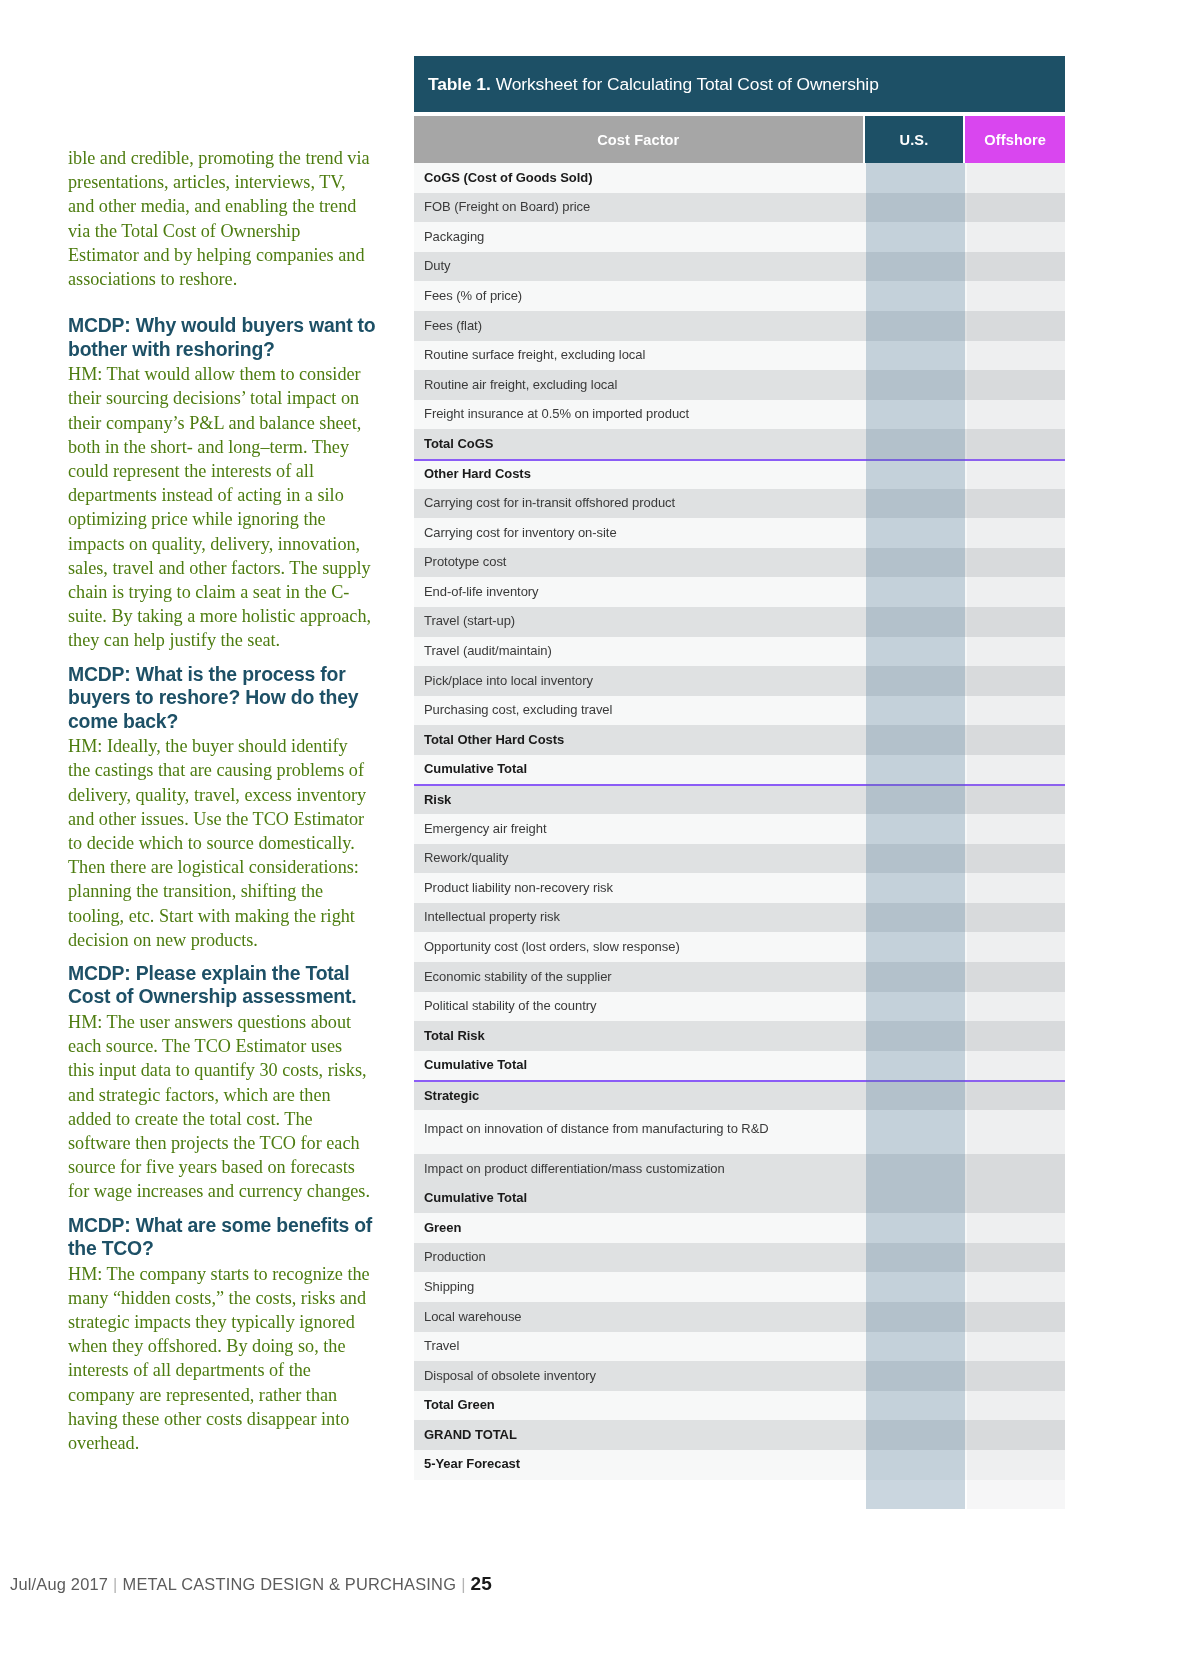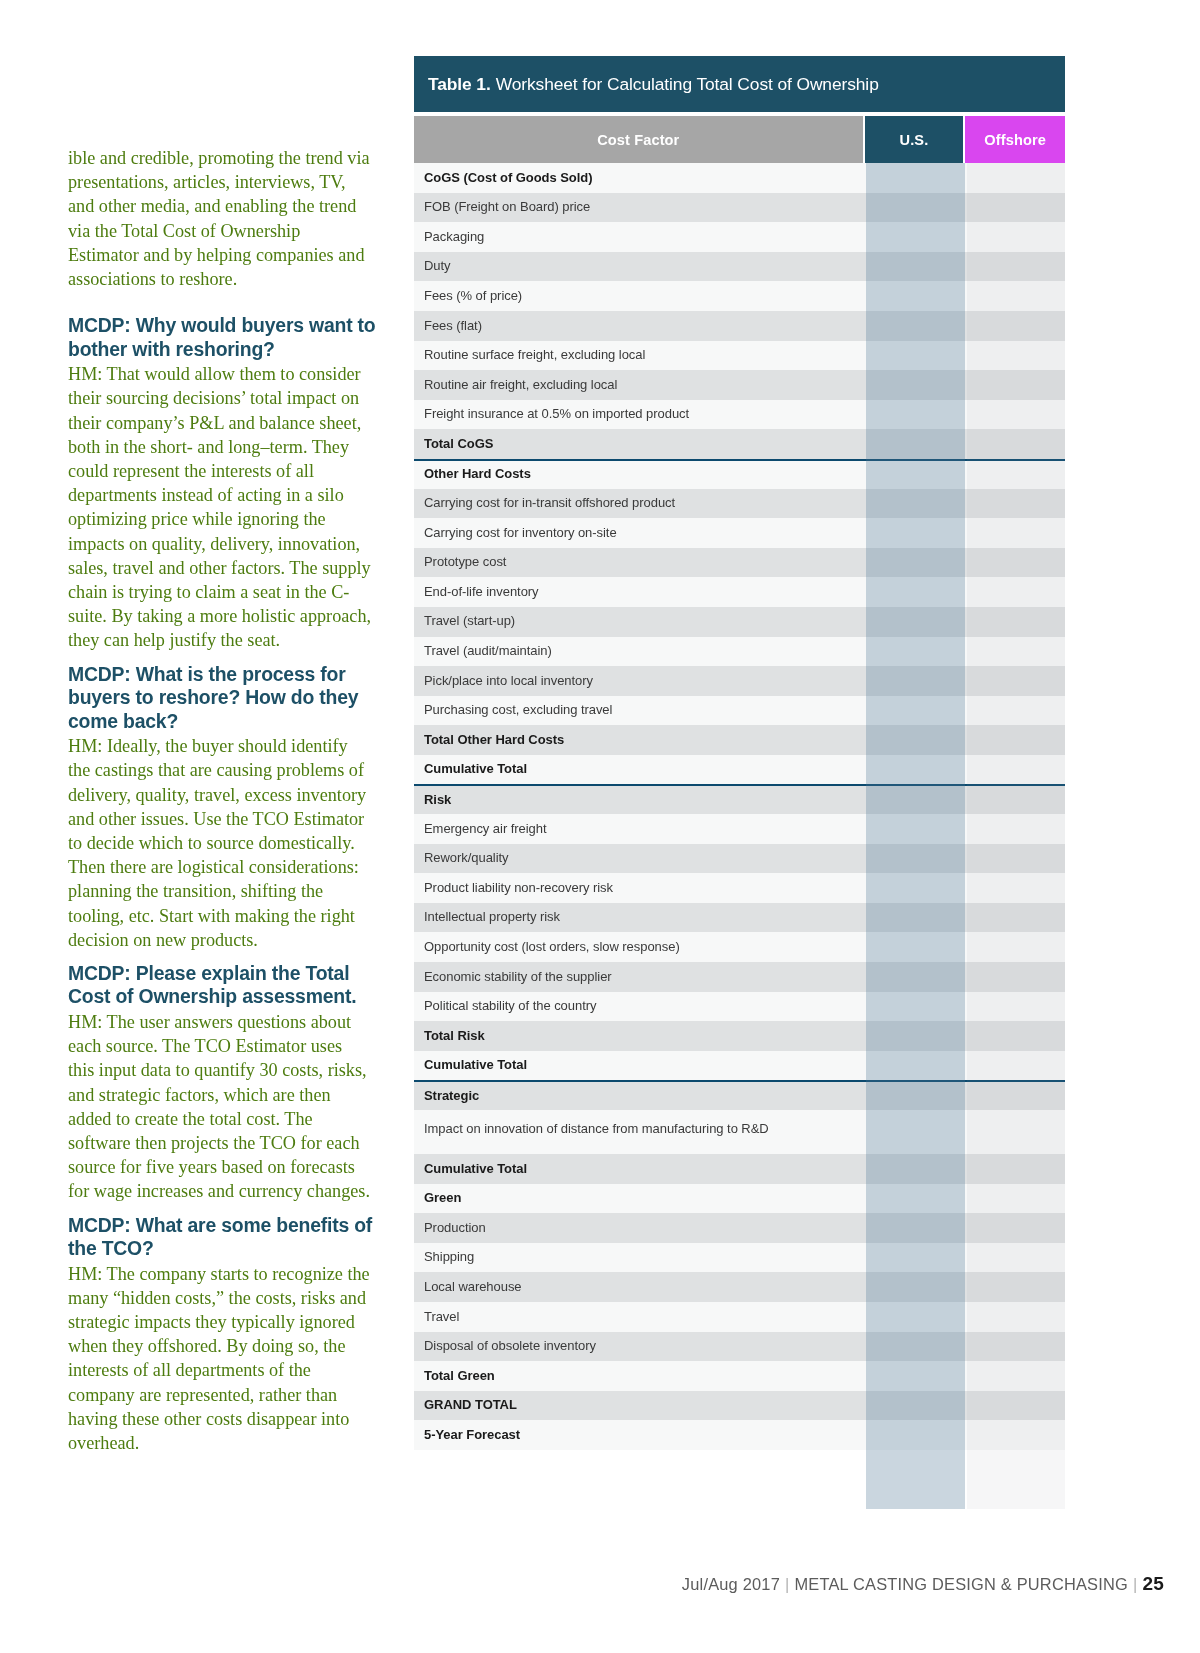--- a/index.html
+++ b/index.html
@@ -88,21 +88,21 @@
     min-height:29.6px;
     font-size:13px;
     color:#3a3a3a;
     letter-spacing:-0.05px;
   }
   .trow.odd  { background:#f7f8f8; }
   .trow.even { background:#dfe1e2; }
   .trow.bold { font-weight:bold; color:#1a1a1a; }
   .trow.tall { min-height:44px; padding-top:2px; padding-bottom:8px; align-items:center; }
   .trow .rowtext { width:440px; display:block; line-height:18.5px; }
-  .trow.sep-top { border-top:2px solid #0c4a6e; }
+  .trow.sep-top { border-top:2px solid #8b5cf6; }
 
   
   .col-overlay {
     position:absolute;
     top:0;
     pointer-events:none;
   }
   #us-overlay {
     left:452px; width:99px;
     background:rgba(80,120,150,0.30);
@@ -110,21 +110,21 @@
   #off-overlay {
     left:553px; width:98px;
     background:rgba(150,160,168,0.09);
   }
 
   
   #page-footer {
     position:absolute;
     left:10px; right:0;
     top:1573px;
-    text-align:right;
+    text-align:left;
     padding-right:36px;
     font-size:16.4px;
     color:#5c5c5c;
     letter-spacing:0.2px;
     font-family:"Liberation Sans", sans-serif;
   }
   #page-footer .sep { color:#b4b4b4; margin:0 5px; }
   #page-footer .pagenum {
     color:#1a1a1a; font-weight:bold; font-size:19px;
   }
@@ -317,20 +317,25 @@
         <div class="trow even bold sep-top">
           <span class="rowtext">Strategic</span>
           <span></span>
           <span></span>
         </div>
         <div class="trow odd tall">
           <span class="rowtext">Impact on innovation of distance from manufacturing to R&amp;D</span>
           <span></span>
           <span></span>
         </div>
+        <div class="trow even">
+          <span class="rowtext">Impact on product differentiation/mass customization</span>
+          <span></span>
+          <span></span>
+        </div>
         <div class="trow even bold">
           <span class="rowtext">Cumulative Total</span>
           <span></span>
           <span></span>
         </div>
         <div class="trow odd bold">
           <span class="rowtext">Green</span>
           <span></span>
           <span></span>
         </div>

